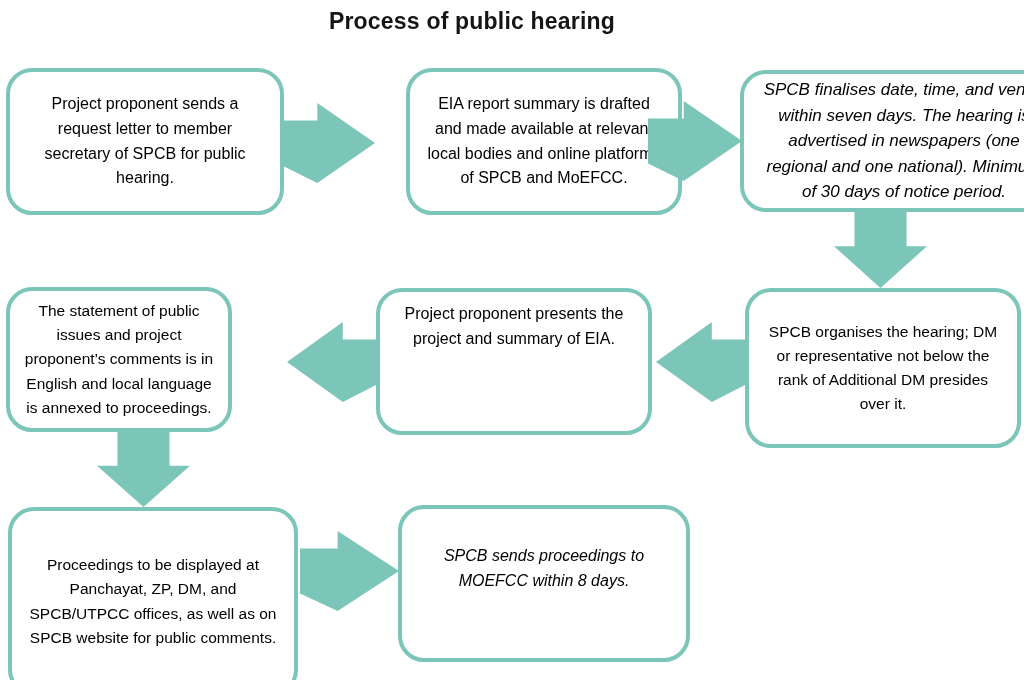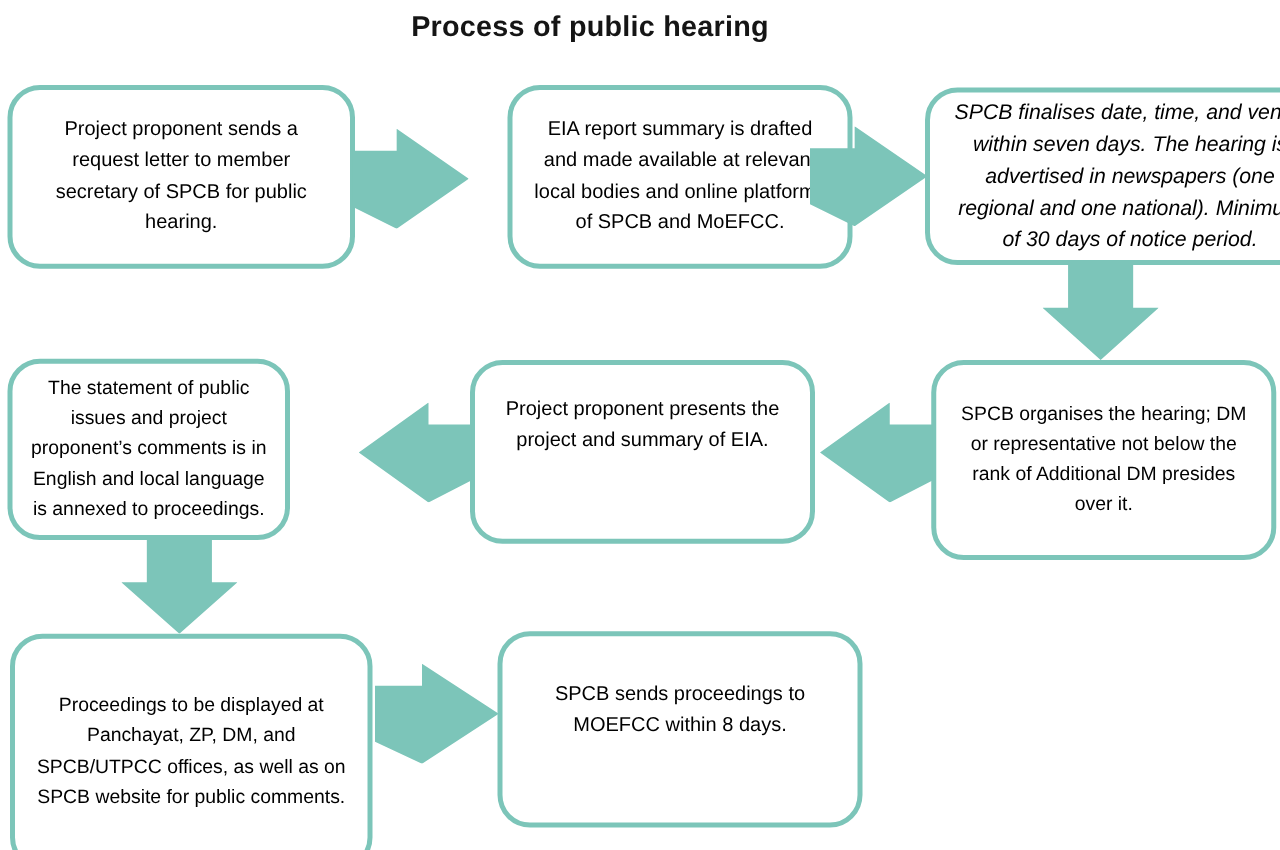--- a/index.html
+++ b/index.html
@@ -43,28 +43,28 @@
   }
   
   .b1 { left: 6px;   top: 68px;  width: 278px; height: 147px; }
   .b2 { left: 374px; top: 68px;  width: 276px; height: 147px; margin-left: 32px; }
   .b3 { left: 740px; top: 70px;  width: 328px; height: 142px;
         font-size: 17px; line-height: 1.5; padding: 8px 14px; font-style: italic; }
   
   .b4 { left: 745px; top: 288px; width: 276px; height: 160px;
         font-size: 15.5px; padding: 8px 14px; }
   .b5 { left: 376px; top: 288px; width: 276px; height: 147px;
-        align-items: flex-start; padding-top: 24px; }
+        align-items: flex-start; padding-top: 10px; }
   .b6 { left: 6px;   top: 287px; width: 226px; height: 145px;
         font-size: 15.5px; padding: 8px 12px; }
   
   .b7 { left: 8px;   top: 507px; width: 290px; height: 189px;
         font-size: 15.5px; padding: 8px 10px; }
   .b8 { left: 398px; top: 505px; width: 292px; height: 157px;
-        padding-bottom: 40px; }
+        padding-bottom: 40px; font-style: italic; }
 
   .arrow {
     position: absolute;
     background: #7cc5b9;
   }
   .arrow.right {
     clip-path: polygon(0% 22%, 38% 22%, 38% 0%, 100% 50%, 38% 100%, 0% 78%);
   }
   .arrow.left {
     clip-path: polygon(100% 22%, 62% 22%, 62% 0%, 0% 50%, 62% 100%, 100% 78%);

